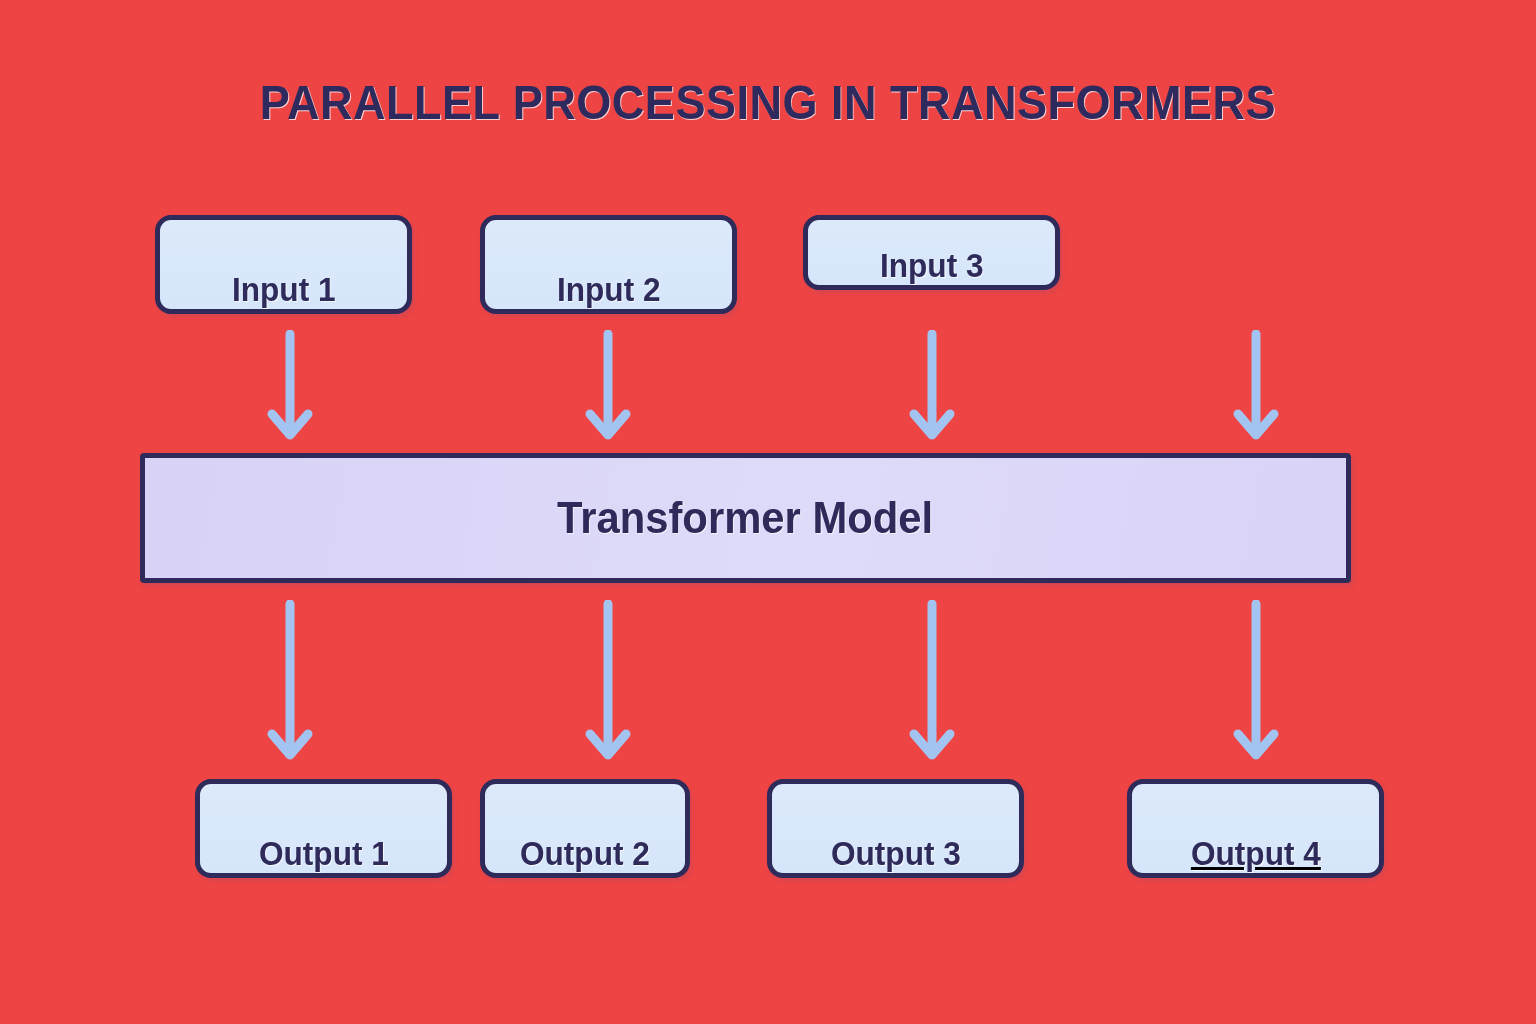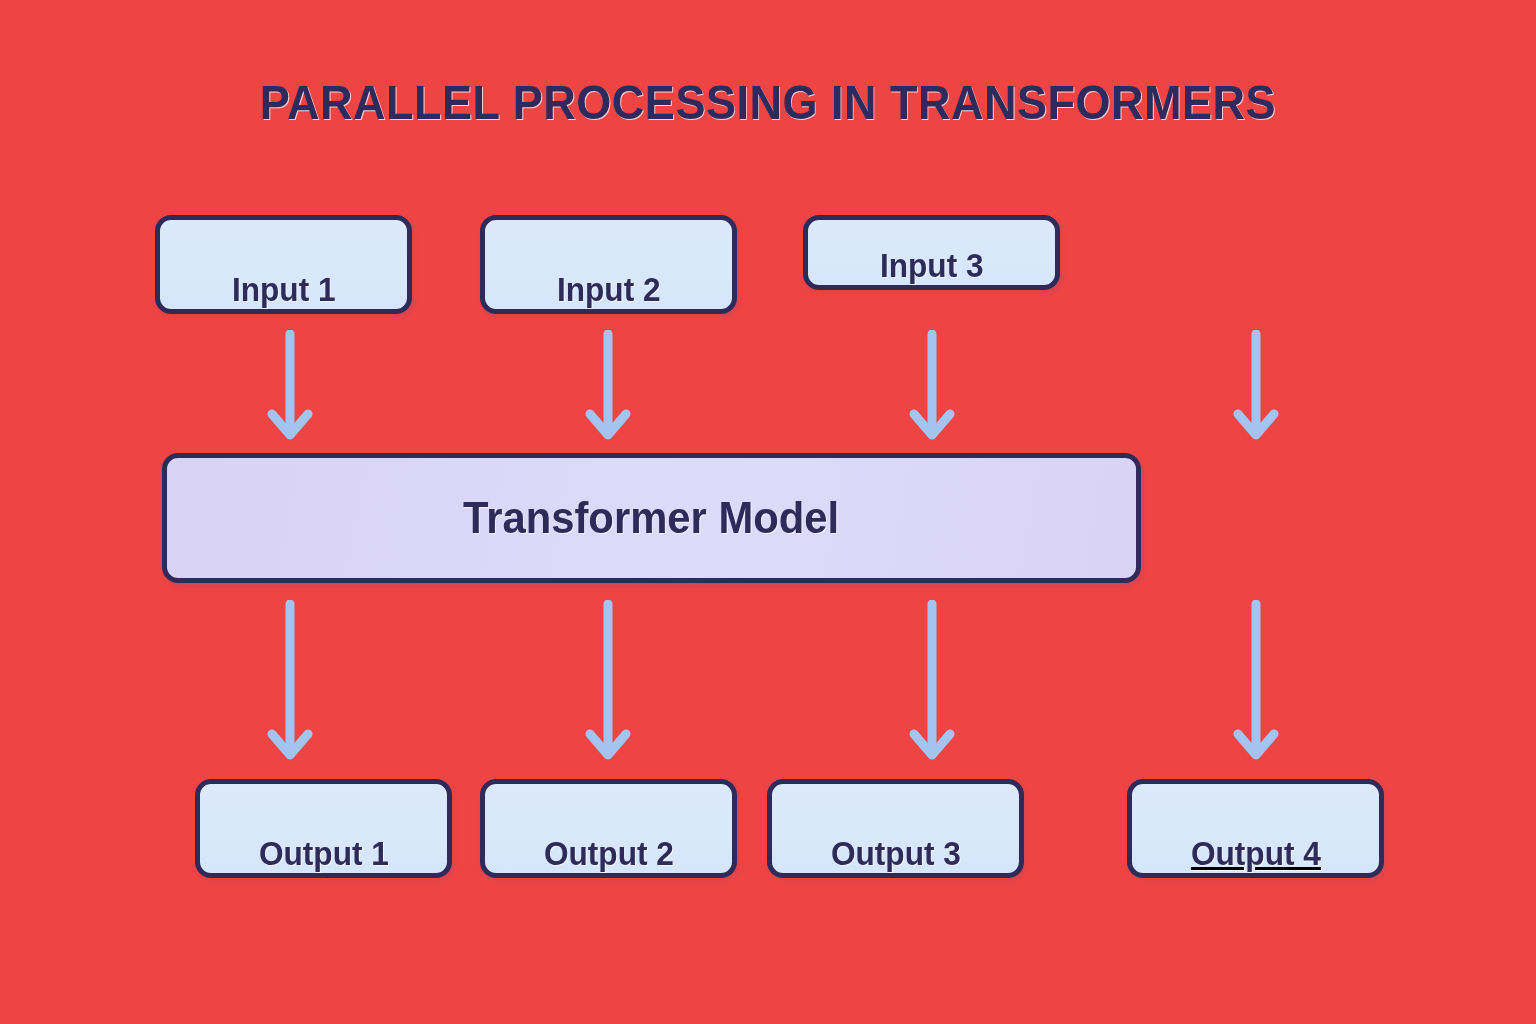--- a/index.html
+++ b/index.html
@@ -58,26 +58,26 @@
     color: #2e2a5a;
     transform: scaleX(0.93);
     white-space: nowrap;
     text-shadow: 1px 1px 0 rgba(255,255,255,0.7);
   }
 
   
   .model-bar {
     position: absolute;
     box-sizing: border-box;
-    left: 162px;
+    left: 140px;
     top: 453px;
-    width: 979px;
+    width: 1211px;
     height: 130px;
     border: 5px solid #2e2a5a;
-    border-radius: 16px;
+    border-radius: 4px;
     background: linear-gradient(100deg, #d8d3f6 0%, #dedaf9 55%, #d9d4f7 100%);
     display: flex;
     align-items: center;
     justify-content: center;
     box-shadow: 2px 3px 5px rgba(90, 80, 140, 0.18);
   }
   .model-bar .model-label {
     font-family: "Liberation Sans", sans-serif;
     font-size: 44px;
     font-weight: bold;
@@ -144,21 +144,21 @@
     <path d="M12 134 L30 155 L48 134" stroke="#a3c4f0" stroke-width="9" stroke-linecap="round" stroke-linejoin="round" fill="none"></path>
   </svg>
   <svg class="arrow" style="left:1226px; top:600px;" width="60" height="165" viewBox="0 0 60 165">
     <path d="M30 4 L30 154" stroke="#a3c4f0" stroke-width="9" stroke-linecap="round" fill="none"></path>
     <path d="M12 134 L30 155 L48 134" stroke="#a3c4f0" stroke-width="9" stroke-linecap="round" stroke-linejoin="round" fill="none"></path>
   </svg>
 
   <div class="node" style="left:155px; top:779px; width:257px; height:99px;margin-left:40px;">
     <span class="node-label">Output 1</span>
   </div>
-  <div class="node" style="left:480px; top:779px; width:257px; height:99px;">
+  <div class="node" style="left:480px; top:779px; width:210px; height:99px;">
     <span class="node-label">Output 2</span>
   </div>
   <div class="node" style="left:767px; top:779px; width:257px; height:99px;">
     <span class="node-label">Output 3</span>
   </div>
   <div class="node" style="left:1127px; top:779px; width:257px; height:99px;text-decoration:underline;">
     <span class="node-label">Output 4</span>
   </div>
 
 </div>

